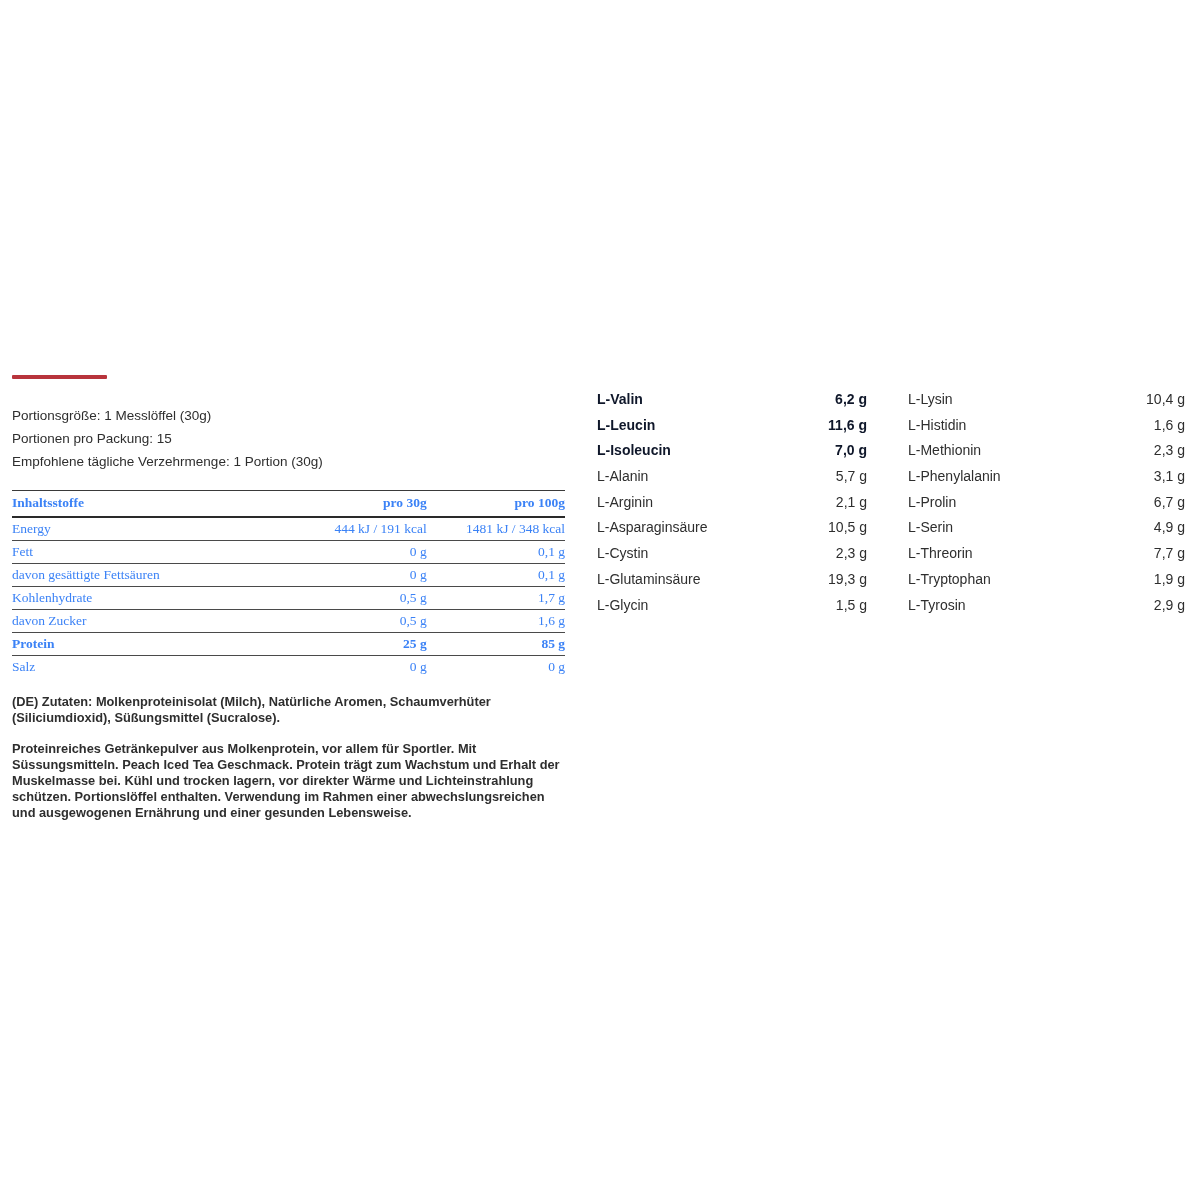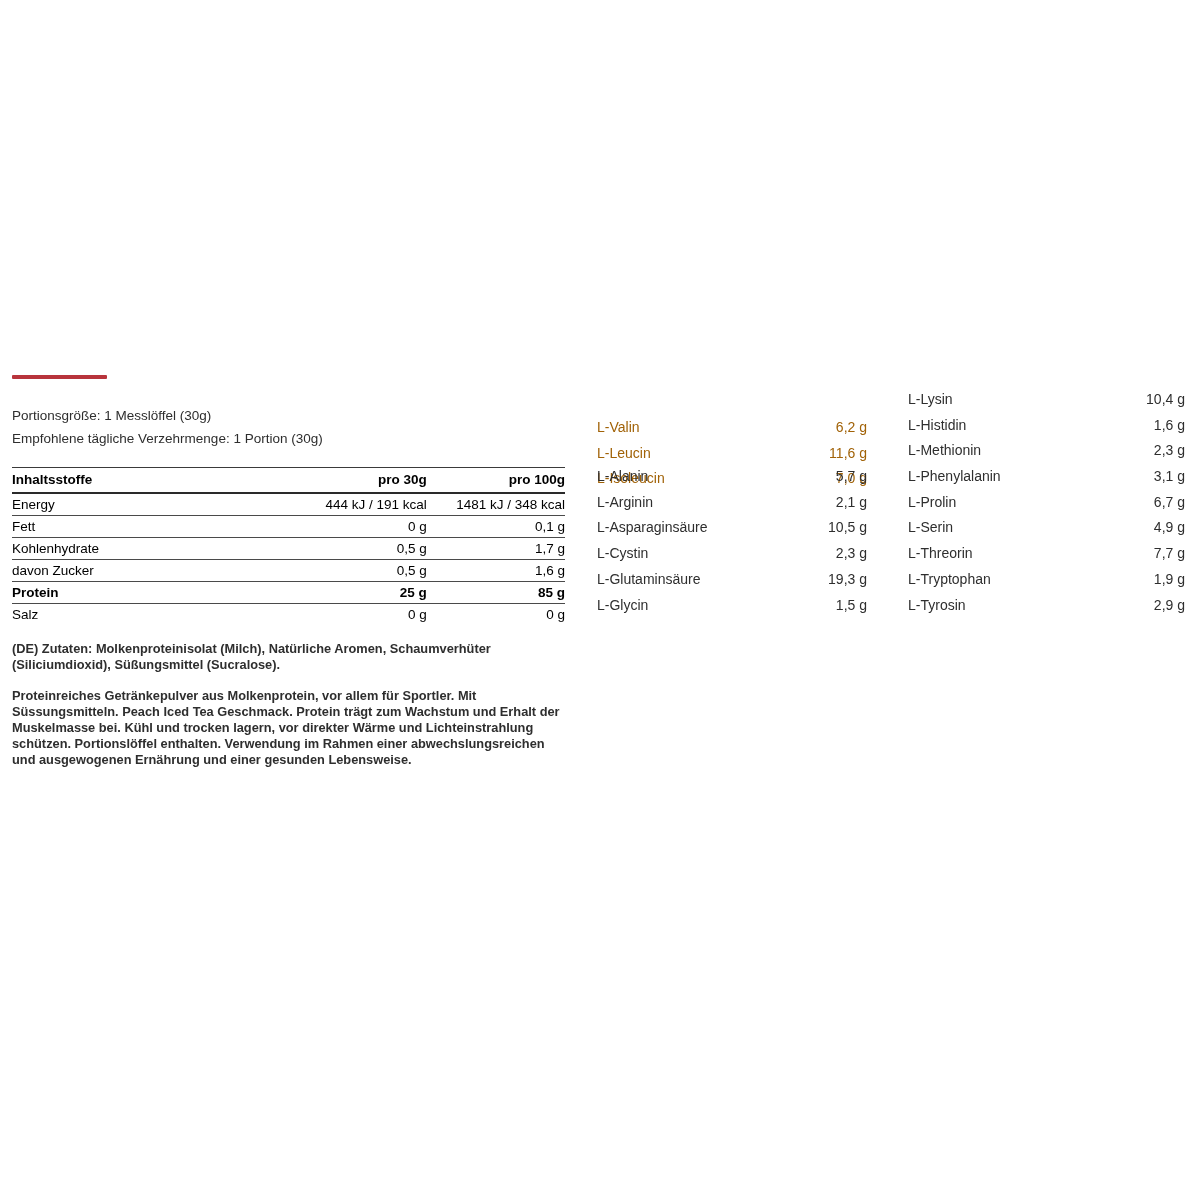--- a/index.html
+++ b/index.html
@@ -45,22 +45,23 @@
     margin-top: 25px;
     font-size: 13.5px;
     line-height: 23px;
     color: #2e2e2e;
   }
   .nutrition-table {
     margin-top: 17px;
     width: 100%;
     border-collapse: collapse;
     font-size: 13.5px;
-    color: #000000;
+    color: #3b82f6;
     border-top: 1px solid #3a3a3a;
+    font-family: Liberation Serif, serif;
   }
   .nutrition-table th {
     font-weight: 700;
     text-align: left;
     padding: 4px 0 5px 0;
     border-bottom: 2px solid #2a2a2a;
   }
   .nutrition-table th.num, .nutrition-table td.num {
     text-align: right;
   }
@@ -95,35 +96,35 @@
   .amino-row {
     display: flex;
     justify-content: space-between;
     align-items: baseline;
     height: 25.7px;
     font-size: 14px;
     color: #2e2e2e;
   }
   .amino-row.bold .amino-name,
   .amino-row.bold .amino-value {
-    font-weight: 400;
-    color: #a16207;
-    margin-top: 28px;
+    font-weight: 700;
+    color: #0f172a;
   }
   .amino-name { text-align: left; }
   .amino-value { text-align: right; }
 </style>
 </head>
 <body>
 
 <div class="left-col">
   <div class="red-divider" style="background:#b8343c;"></div>
 
   <div class="serving-info">
     <div>Portionsgröße: 1 Messlöffel (30g)</div>
+    <div>Portionen pro Packung: 15</div>
     <div>Empfohlene tägliche Verzehrmenge: 1 Portion (30g)</div>
   </div>
 
   <table class="nutrition-table">
     <colgroup>
         <col class="c1">
         <col class="c2">
         <col class="c3">
       </colgroup>
     <thead>
@@ -138,20 +139,25 @@
         <td>Energy</td>
         <td class="num">444 kJ / 191 kcal</td>
         <td class="num">1481 kJ / 348 kcal</td>
       </tr>
       <tr>
         <td>Fett</td>
         <td class="num">0 g</td>
         <td class="num">0,1 g</td>
       </tr>
       <tr>
+        <td>davon gesättigte Fettsäuren</td>
+        <td class="num">0 g</td>
+        <td class="num">0,1 g</td>
+      </tr>
+      <tr>
         <td>Kohlenhydrate</td>
         <td class="num">0,5 g</td>
         <td class="num">1,7 g</td>
       </tr>
       <tr>
         <td>davon Zucker</td>
         <td class="num">0,5 g</td>
         <td class="num">1,6 g</td>
       </tr>
       <tr class="bold">

